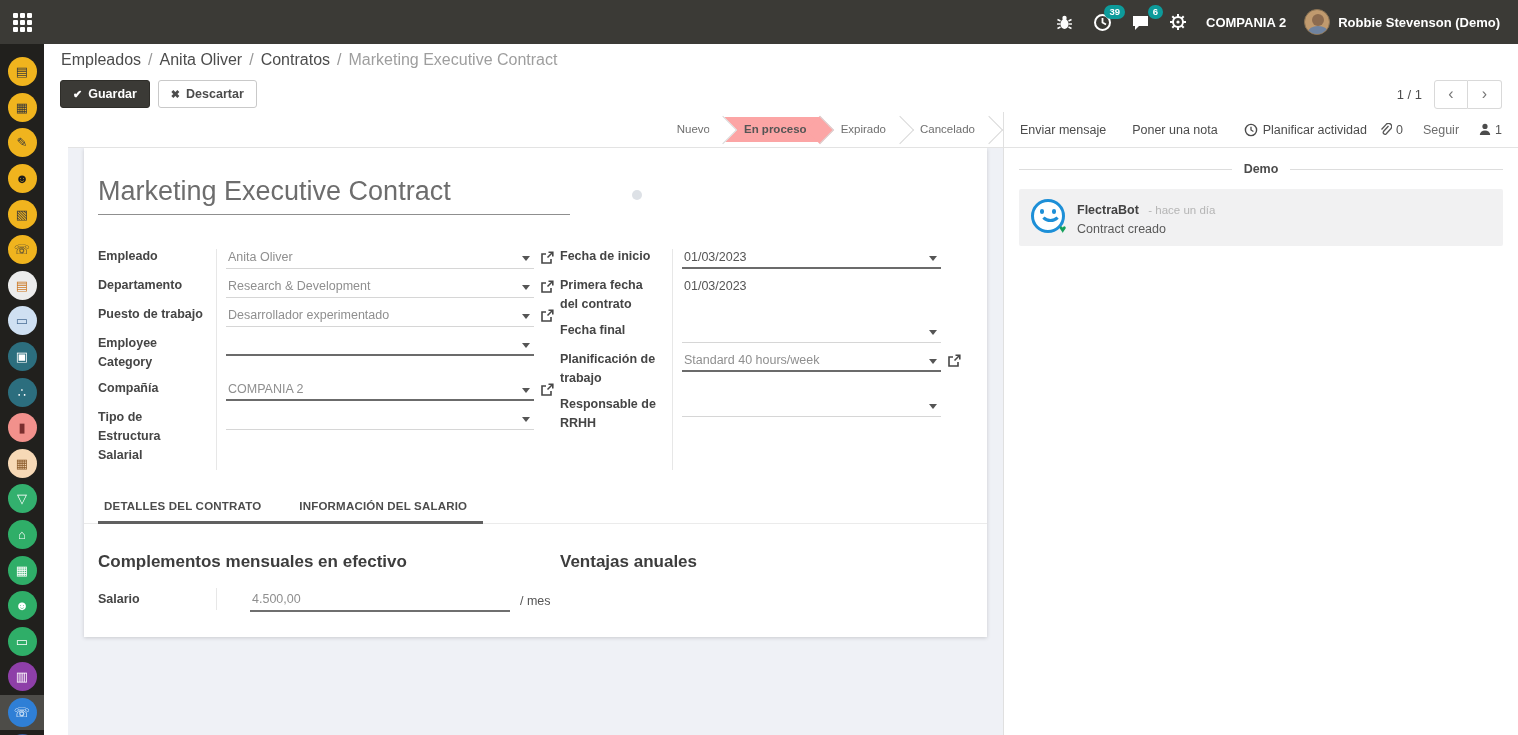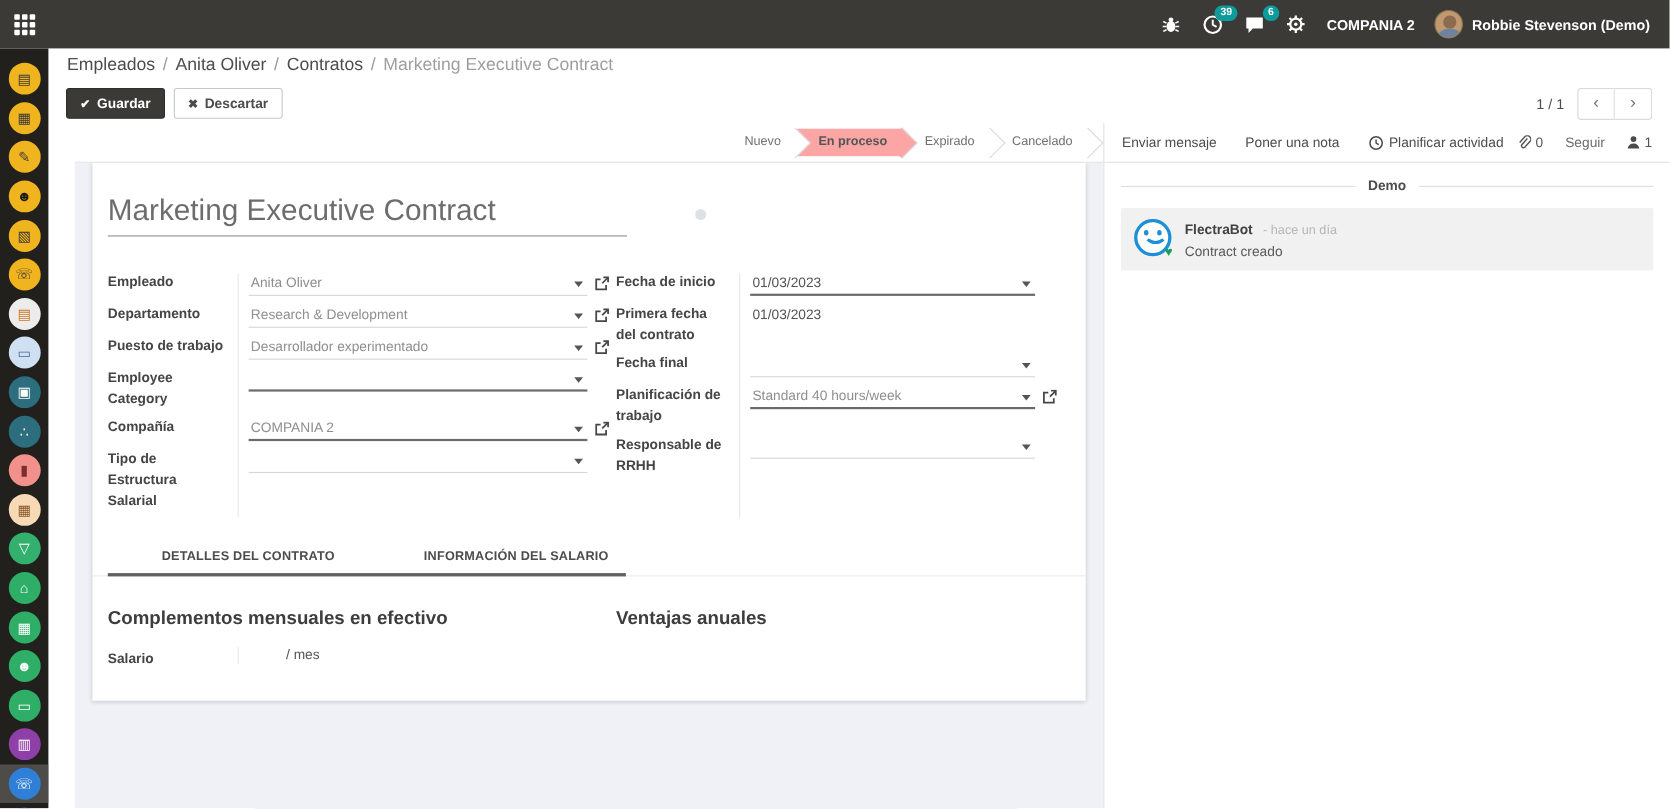--- a/index.html
+++ b/index.html
@@ -77,21 +77,21 @@
   .finput.noline { border-bottom:none; cursor:default; }
   .fval { color:#8f8f8f; }
   .fval.darktxt { color:#555; }
   .caret { position:absolute; right:4px; top:9px; width:0; height:0; border-left:4px solid transparent; border-right:4px solid transparent; border-top:5px solid #555; }
   .flink { width:26px; display:flex; justify-content:center; padding-top:4px; cursor:pointer; }
   .flink svg { display:block; }
 
   .tabs { position:relative; margin-top:24px; padding-left:14px; }
   .tabs::after { content:""; position:absolute; left:0; right:0; bottom:0; height:1px; background:#ebebeb; }
   .tabset { display:inline-flex; gap:38px; padding:0 16px 9px 6px; border-bottom:3px solid #606060; position:relative; z-index:1; }
-  .tab { font-size:11.5px; font-weight:bold; color:#4c4c4c; letter-spacing:.2px; cursor:pointer; white-space:nowrap;margin-left:43px; }
+  .tab { font-size:11.5px; font-weight:bold; color:#4c4c4c; letter-spacing:.2px; cursor:pointer; white-space:nowrap; }
 
   .sections { display:flex; margin-top:28px; padding:0 20px 0 14px; }
   .sections .sec-left { width:462px; }
   .sec-h { font-size:17px; font-weight:bold; color:#3d3d3d; }
   .salary-row { margin-top:16px; padding:0 20px 0 14px; }
   .salary-grid { position:relative; width:462px; display:flex; align-items:flex-start;gap:24px; }
   .salary-grid::before { content:""; position:absolute; left:118px; top:0; bottom:2px; width:1px; background:#e7e7e7; }
   .salary-label { width:118px; font-size:12.5px; font-weight:bold; color:#454545; padding-top:4px; }
   .salary-body { display:flex; align-items:flex-end; padding-left:10px; }
   .salary-input { width:260px; border:none; border-bottom:2px solid #6f6f6f; font-family:"Liberation Sans",sans-serif; font-size:12.5px; color:#8f8f8f; padding:4px 2px 4px; outline:none; }
@@ -426,20 +426,21 @@
                 </div>
               <div>
                   <div class="sec-h">Ventajas anuales</div>
                 </div>
             </div>
 
             <div class="salary-row">
               <div class="salary-grid">
                 <div class="salary-label">Salario</div>
                 <div class="salary-body">
+                  <input class="salary-input" value="4.500,00" style="">
                   <span class="salary-unit">/ mes</span>
                 </div>
               </div>
             </div>
 
           </div>
         </div>
       </div>
 
       <div class="chatter">

